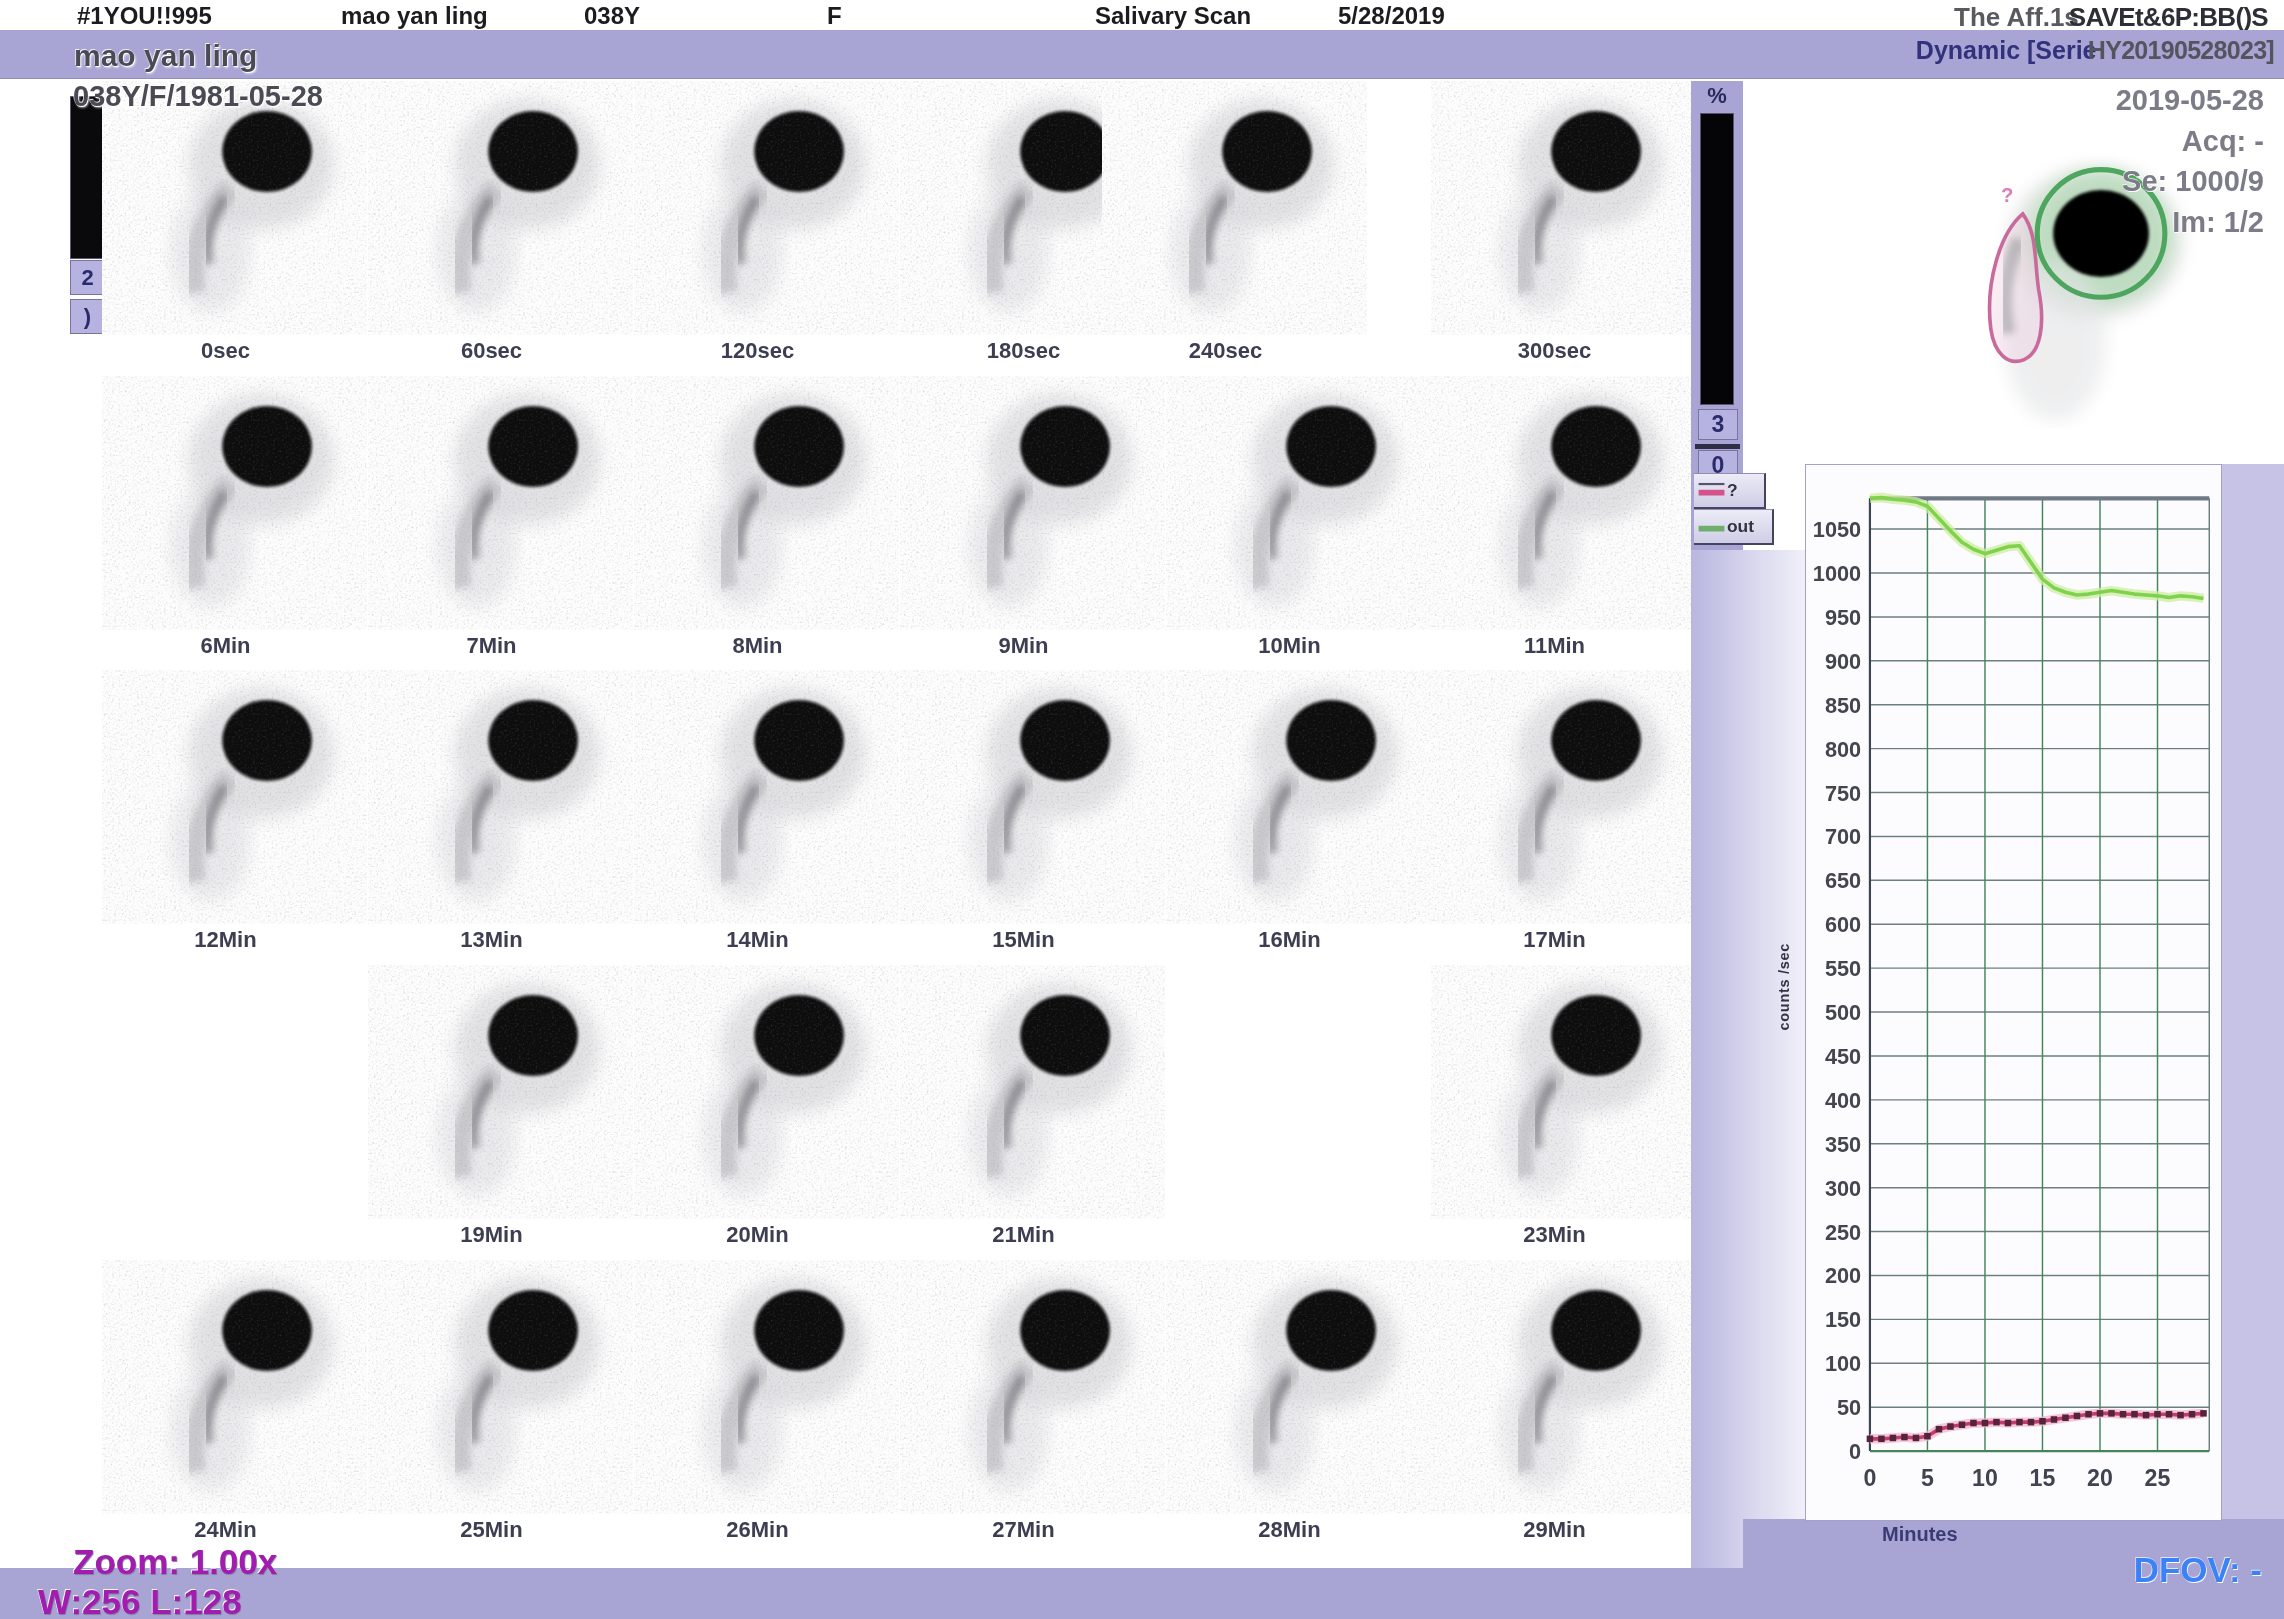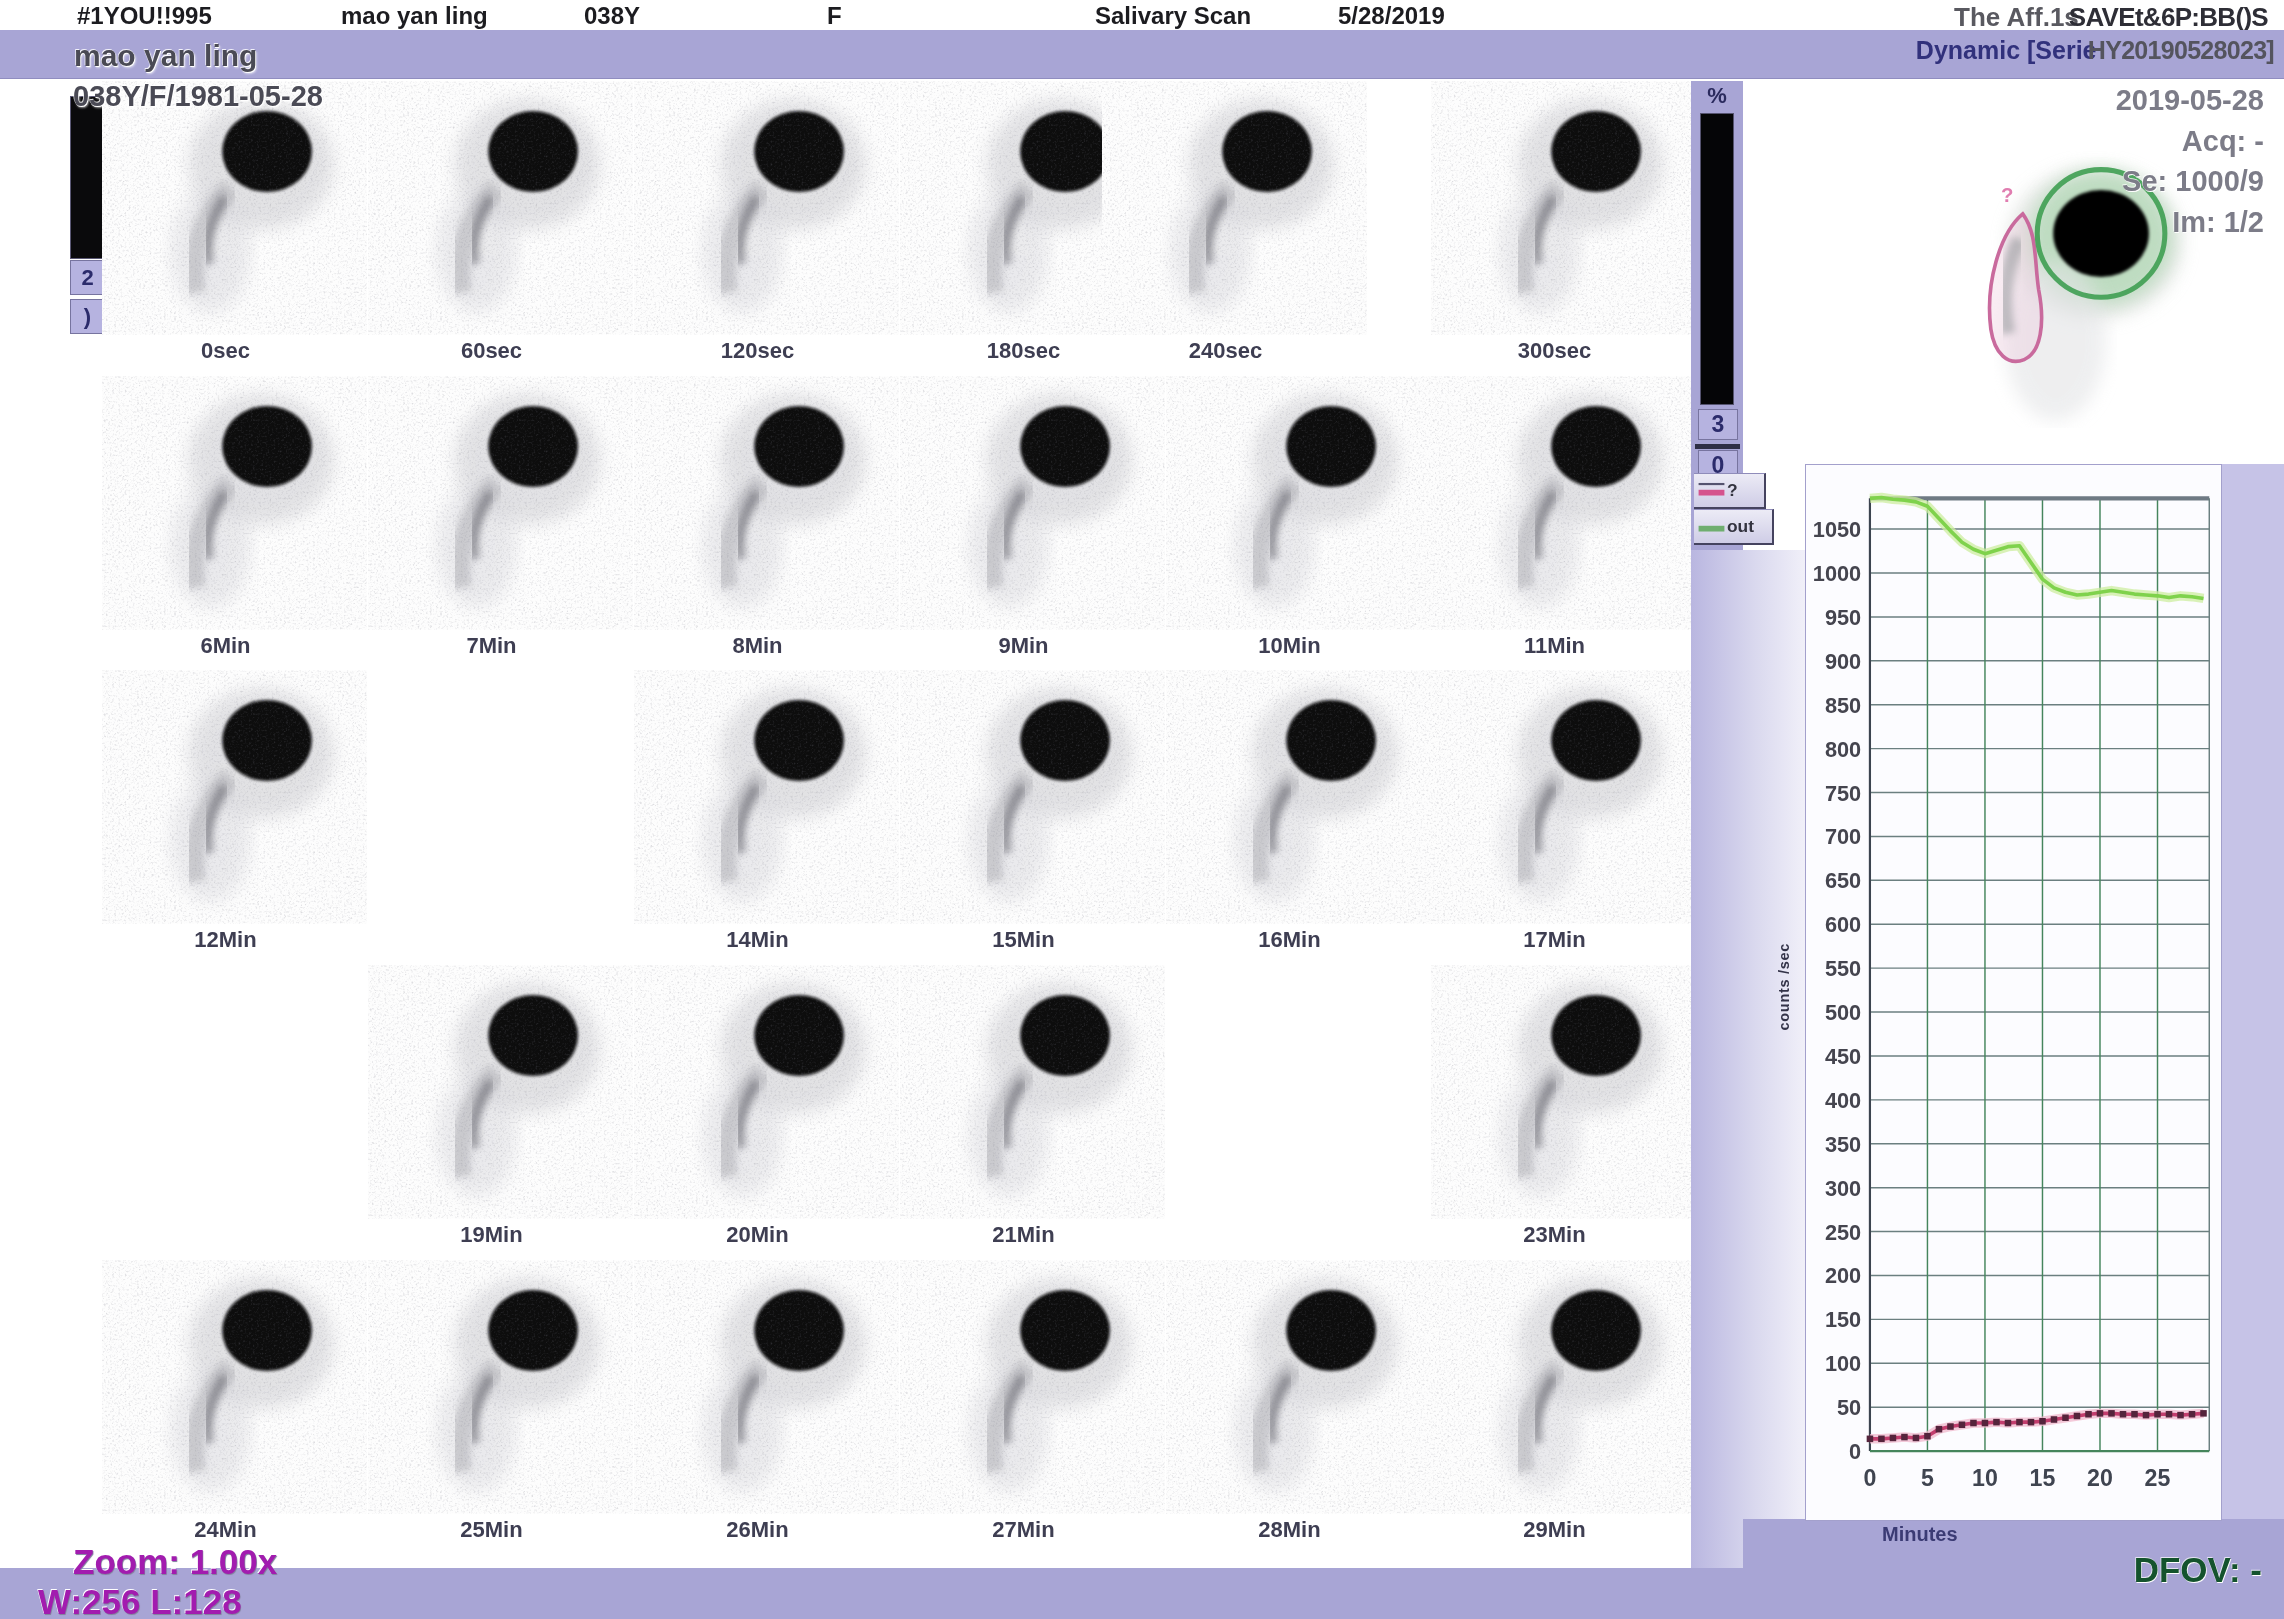--- a/index.html
+++ b/index.html
@@ -55,21 +55,21 @@
              text-shadow:0.7px 0.7px 0 #ffffff,-0.7px -0.7px 0 rgba(255,255,255,.8);z-index:4;}
   
   .chart-panel{position:absolute;left:1805px;top:464px;width:415px;height:1055px;background:#fcfcff;
                border:0.7px solid #a3a0cc;}
   .minutes-label{position:absolute;left:1882px;top:1523px;font-size:20px;font-weight:700;color:#3b3b74;z-index:5;}
   
   .emboss-light{color:#a21caf;text-shadow:0.7px 0.7px 0.7px #82829e,-0.7px -0.7px 0 #ffffff;}
   .zoom-txt{position:absolute;left:73px;top:1542px;font-size:35px;font-weight:700;z-index:6;white-space:nowrap;}
   .wl-txt{position:absolute;left:38px;top:1582px;font-size:35px;font-weight:700;z-index:6;white-space:nowrap;}
   .dfov-txt{position:absolute;right:22px;top:1550px;font-size:35px;font-weight:700;z-index:6;white-space:nowrap;
-            color:#14532d;text-shadow:0.7px 0.7px 0 #fff,-0.7px -0.7px 0 rgba(255,255,255,.7);}
+            color:#3b82f6;text-shadow:0.7px 0.7px 0 #fff,-0.7px -0.7px 0 rgba(255,255,255,.7);}
   .thumb{position:absolute;left:1914px;top:123px;z-index:2;}
 </style>
 </head>
 <body>
 
 <svg width="0" height="0" style="position:absolute" aria-hidden="true">
   <defs>
     <filter id="grain" x="0" y="0" width="100%" height="100%">
       <feTurbulence type="fractalNoise" baseFrequency="0.35" numOctaves="3" seed="7" stitchTiles="stitch"></feTurbulence>
       <feColorMatrix type="matrix" values="0 0 0 0 0.22  0 0 0 0 0.22  0 0 0 0 0.27  0.8 0.8 0.8 0 -1.2"></feColorMatrix>
@@ -191,20 +191,26 @@
     <svg class="cell-img" viewBox="0 0 366 350">
           <use href="#scan-sym"></use>
         </svg>
     <div class="cell-label">11Min</div>
   </div>
       <div class="cell" style="left: 0px; top: 589px;">
     <svg class="cell-img" viewBox="0 0 366 350">
           <use href="#scan-sym"></use>
         </svg>
     <div class="cell-label">12Min</div>
+  </div>
+      <div class="cell" style="left: 266px; top: 589px;">
+    <svg class="cell-img" viewBox="0 0 366 350">
+          <use href="#scan-sym"></use>
+        </svg>
+    <div class="cell-label">13Min</div>
   </div>
       <div class="cell" style="left: 532px; top: 589px;">
     <svg class="cell-img" viewBox="0 0 366 350">
           <use href="#scan-sym"></use>
         </svg>
     <div class="cell-label">14Min</div>
   </div>
       <div class="cell" style="left: 798px; top: 589px;">
     <svg class="cell-img" viewBox="0 0 366 350">
           <use href="#scan-sym"></use>

